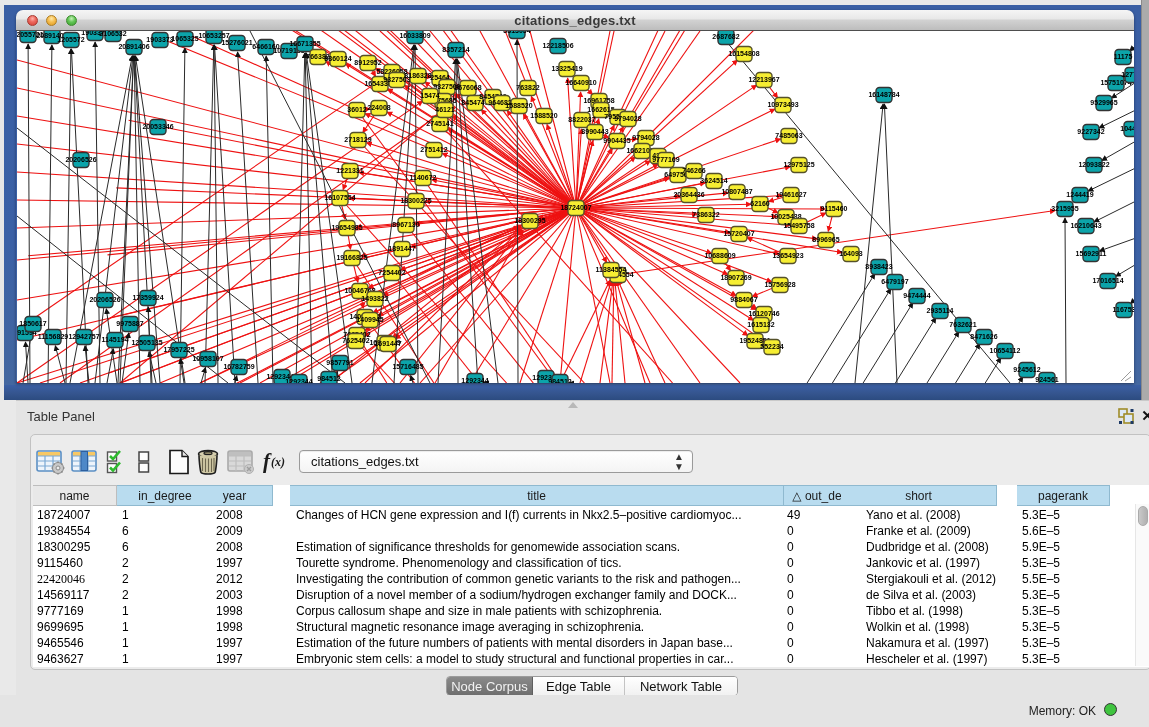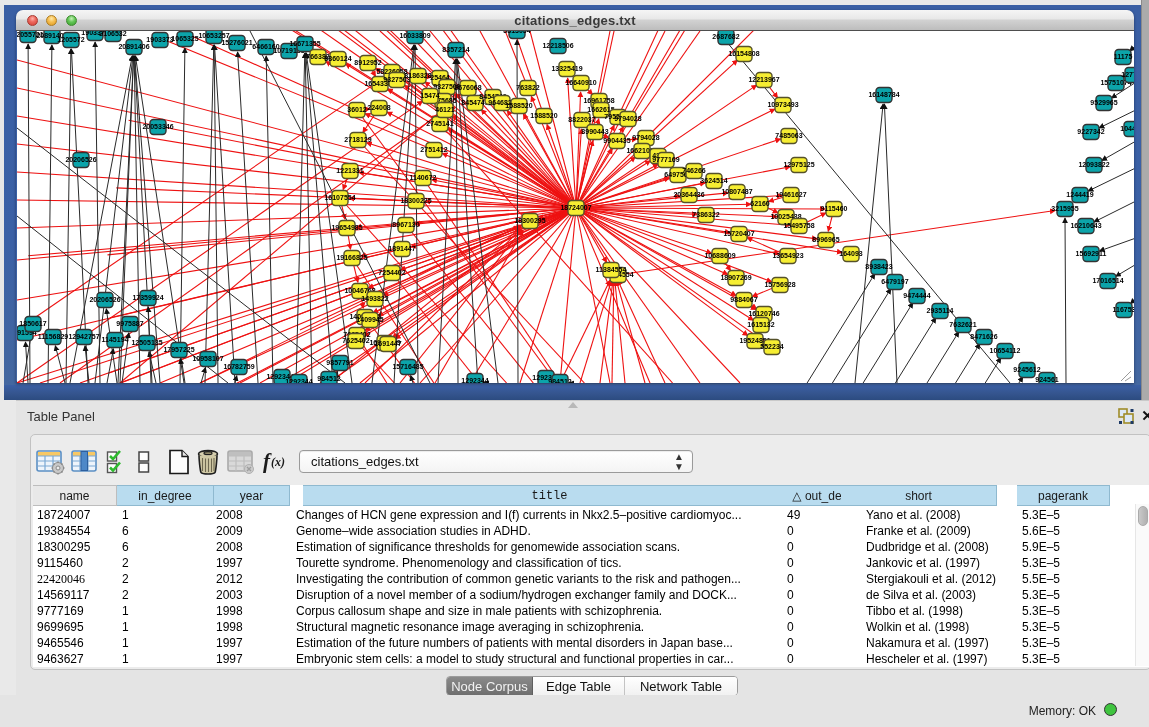--- a/index.html
+++ b/index.html
@@ -1069,41 +1069,40 @@
         <svg class="tbi" style="left:232px" width="26" height="26" viewBox="0 0 26 26">
           <text x="0" y="19" font-family="Liberation Serif, serif" font-style="italic" font-weight="bold" font-size="21" fill="#1a1a1a">f</text>
 <text x="8" y="17" font-family="Liberation Serif, serif" font-style="italic" font-weight="bold" font-size="12" fill="#1a1a1a">(x)</text>
         </svg>
       <div id="combo">citations_edges.txt<span class="arr">▲<br>▼</span></div>
     </div>
     <div id="tbl">
       <div id="thead">
           <div class="hc gray" style="left:0px;width:84px;">name</div>
           <div class="hc" style="left:84px;width:97px;">in_degree</div>
-          <div class="hc" style="left:181px;width:76px;">year</div>
-          <div class="hc" style="left:270px;width:494px;font-family:Liberation Mono, monospace;">title</div>
+          <div class="hc" style="left:164px;width:76px;">year</div>
+          <div class="hc" style="left:257px;width:494px;">title</div>
           <div class="hc" style="left:751px;width:77px;">△ out_de...</div>
           <div class="hc" style="left:808px;width:156px;">short</div>
           <div class="hc" style="left:984px;width:93px;">pagerank</div>
         </div>
       <div class="rows">
           <div class="tr" style="top:0px;width:1117px;">
             <div class="td" style="left:4px;width:80px;">18724007</div>
             <div class="td" style="left:89px;width:90px;">1</div>
             <div class="td" style="left:183px;width:76px;">2008</div>
             <div class="td" style="left:263px;width:488px;">Changes of HCN gene expression and I(f) currents in Nkx2.5–positive cardiomyoc...</div>
             <div class="td" style="left:754px;width:75px;">49</div>
             <div class="td" style="left:833px;width:152px;">Yano et al. (2008)</div>
             <div class="td" style="left:989px;width:100px;">5.3E–5</div>
           </div>
           <div class="tr" style="top:16px;width:1117px;">
             <div class="td" style="left:4px;width:80px;">19384554</div>
             <div class="td" style="left:89px;width:90px;">6</div>
             <div class="td" style="left:183px;width:76px;">2009</div>
-            <div class="td" style="left:263px;width:488px;">Genome–wide association studies in ADHD.</div>
             <div class="td" style="left:754px;width:75px;">0</div>
             <div class="td" style="left:833px;width:152px;">Franke et al. (2009)</div>
             <div class="td" style="left:989px;width:100px;">5.6E–5</div>
           </div>
           <div class="tr" style="top:32px;width:1117px;">
             <div class="td" style="left:4px;width:80px;">18300295</div>
             <div class="td" style="left:89px;width:90px;">6</div>
             <div class="td" style="left:183px;width:76px;">2008</div>
             <div class="td" style="left:263px;width:488px;">Estimation of significance thresholds for genomewide association scans.</div>
             <div class="td" style="left:754px;width:75px;">0</div>

